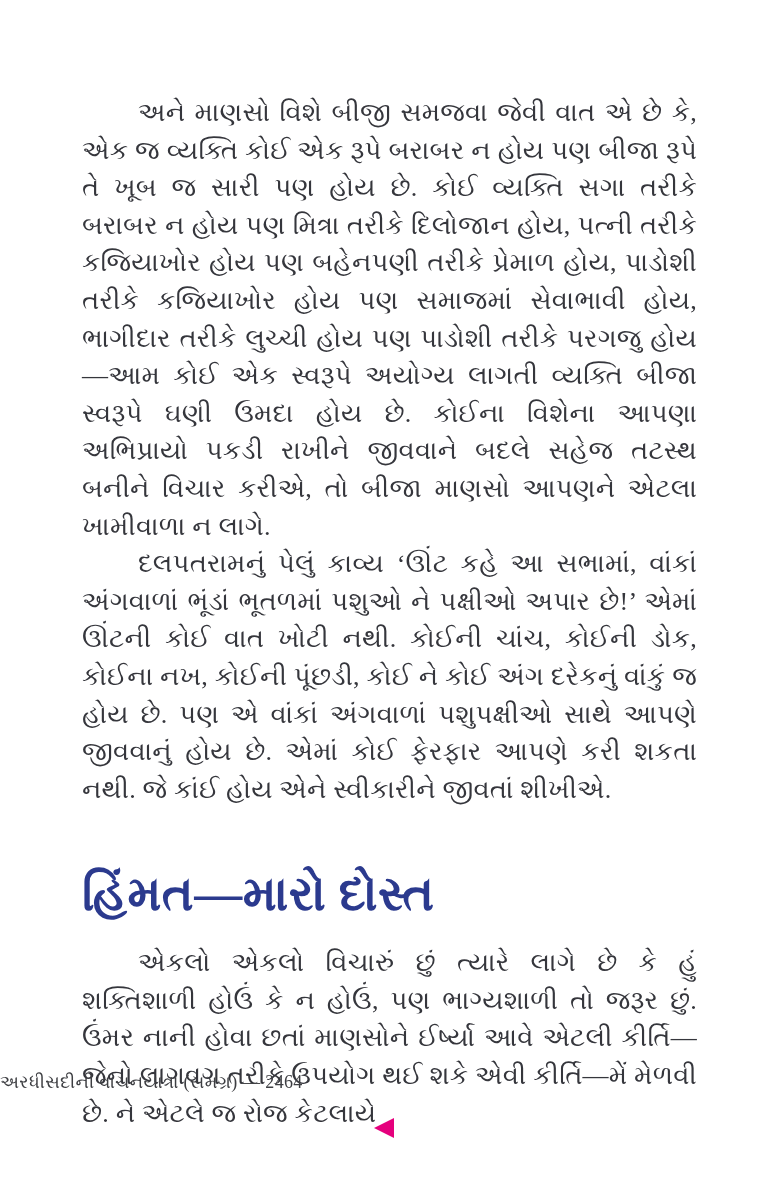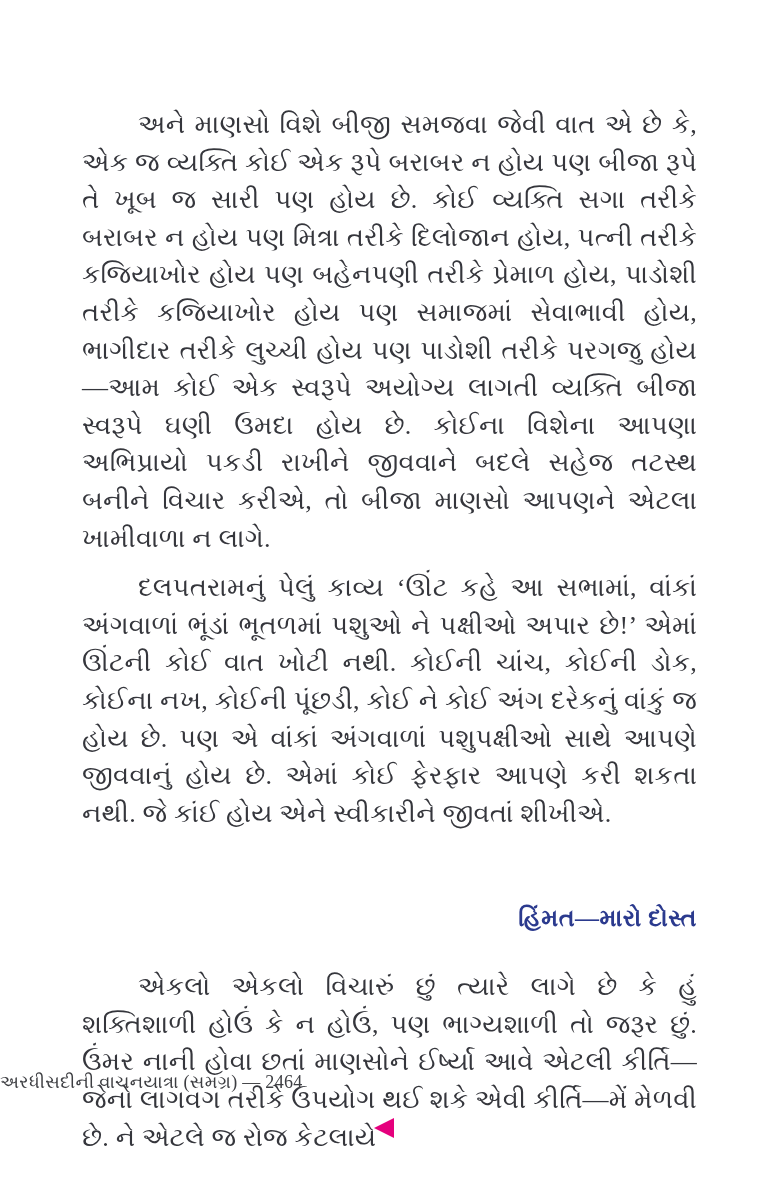--- a/index.html
+++ b/index.html
@@ -32,26 +32,25 @@
     margin:0;
     font-size:26px;
     line-height:37.6px;
     color:var(--body-text);
     text-align:justify;
     text-justify:inter-word;
     letter-spacing:0.2px;
   }
   .body-paragraph.indent{
     text-indent:56px;
-    margin-top:12px;
   }
   .chapter-heading{
     margin:64px 0 28px 0;
-    text-align:right;
-    font-size:24px;
+    text-align:left;
+    font-size:48px;
     line-height:44px;
     font-weight:bold;
     color:var(--heading-blue);
     letter-spacing:0.5px;
   }
   .page-footer{
     position:absolute;
     top:1070px;
     left:0;
     right:0;

